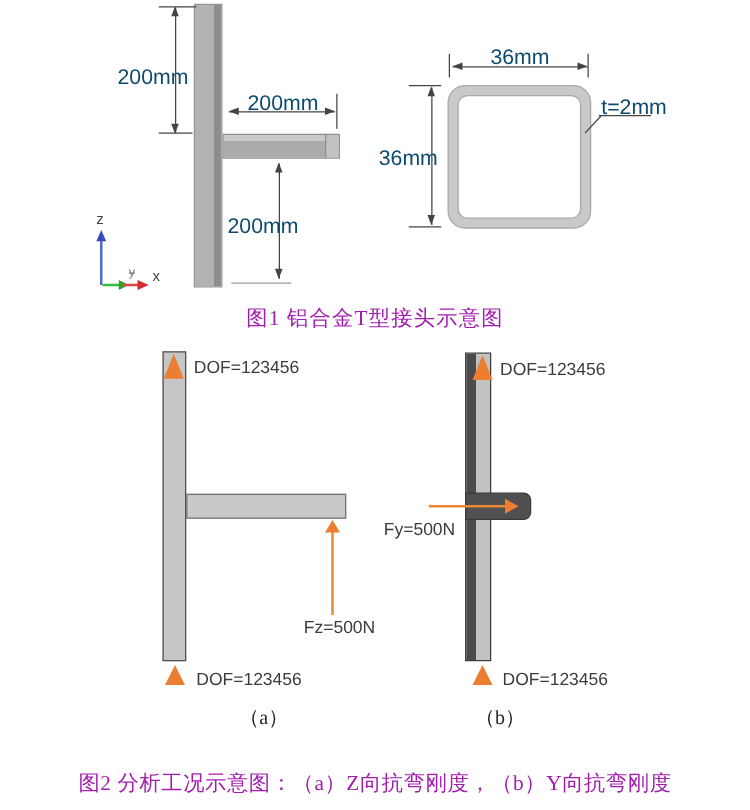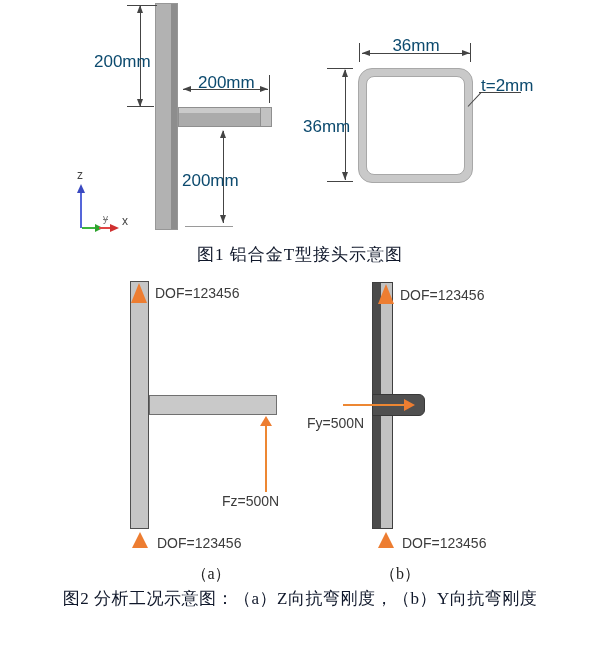--- a/index.html
+++ b/index.html
@@ -2,21 +2,21 @@
 <html><head>
 <meta charset="utf-8">
 <style>
   html,body{margin:0;padding:0;background:#ffffff;}
   #canvas{position:relative;width:600px;height:648px;background:#ffffff;overflow:hidden;
           font-family:"Liberation Sans","DejaVu Sans",sans-serif;}
   .abs{position:absolute;}
   .dimlbl{font-size:17px;color:#0c4a6e;white-space:nowrap;}
   .biglbl{font-size:14px;color:#3c3c3c;white-space:nowrap;}
   .caption{width:600px;text-align:center;font-family:"Liberation Serif","DejaVu Serif",serif;
-           font-size:17px;color:#0f172a;letter-spacing:1px;white-space:nowrap;}
+           font-size:17px;color:#a21caf;letter-spacing:1px;white-space:nowrap;}
   .sublbl{font-family:"Liberation Serif","DejaVu Serif",serif;font-size:16px;color:#222;text-align:center;width:50px;}
   .line{background:#444;}
   
   .ah-up{width:0;height:0;border-left:3px solid transparent;border-right:3px solid transparent;border-bottom:8px solid #444;}
   .ah-dn{width:0;height:0;border-left:3px solid transparent;border-right:3px solid transparent;border-top:8px solid #444;}
   .ah-lf{width:0;height:0;border-top:3px solid transparent;border-bottom:3px solid transparent;border-right:8px solid #444;}
   .ah-rt{width:0;height:0;border-top:3px solid transparent;border-bottom:3px solid transparent;border-left:8px solid #444;}
   
   .tri-support{width:0;height:0;border-left:8px solid transparent;border-right:8px solid transparent;border-bottom:20px solid #ED7D31;}
   .tri-support-sm{width:0;height:0;border-left:8px solid transparent;border-right:8px solid transparent;border-bottom:16px solid #ED7D31;}
@@ -106,21 +106,21 @@
                 border:1px solid #707070;box-sizing:border-box;"></div>
 
     <div class="abs tri-support" style="left:131px;top:283px;"></div>
     <div class="abs biglbl" style="left:155px;top:285px;">DOF=123456</div>
 
     <div class="abs tri-support-sm" style="left:132px;top:532px;"></div>
     <div class="abs biglbl" style="left:157px;top:535px;">DOF=123456</div>
 
     <div class="abs" style="left:265px;top:425px;width:2px;height:67px;background:#ED8733;"></div>
     <div class="abs fah-up" style="left:260px;top:416px;"></div>
-    <div class="abs biglbl" style="left:222px;top:493px;">Fz=500N</div>
+    <div class="abs biglbl" style="left:243px;top:493px;">Fz=500N</div>
 
     <div class="abs sublbl" style="left:186px;top:564px;">（a）</div>
   </div>
 
   <div>
     <div class="abs" style="left:372px;top:282px;width:21px;height:247px;
                 background:linear-gradient(90deg,#4b4b4b 0 8px,#c2c2c2 8px);
                 border:1px solid #3f3f3f;box-sizing:border-box;"></div>
     <div class="abs" style="left:372px;top:394px;width:53px;height:22px;background:#505050;
                 border:1px solid #383838;border-radius:0 6px 6px 0;box-sizing:border-box;"></div>
@@ -131,15 +131,15 @@
     <div class="abs tri-support-sm" style="left:378px;top:532px;"></div>
     <div class="abs biglbl" style="left:402px;top:535px;">DOF=123456</div>
 
     <div class="abs" style="left:343px;top:404px;width:63px;height:2px;background:#ED8733;"></div>
     <div class="abs fah-rt" style="left:404px;top:399px;"></div>
     <div class="abs biglbl" style="left:307px;top:415px;text-align:center;">Fy=500N</div>
 
     <div class="abs sublbl" style="left:375px;top:564px;">（b）</div>
   </div>
 
-  <div class="abs caption" style="left:0;top:587px;letter-spacing:0.5px;">图2 分析工况示意图：（a）Z向抗弯刚度，（b）Y向抗弯刚度</div>
+  <div class="abs caption" style="left:0;top:615px;letter-spacing:0.5px;">图2 分析工况示意图：（a）Z向抗弯刚度，（b）Y向抗弯刚度</div>
 
 </div>
 
 </body></html>

